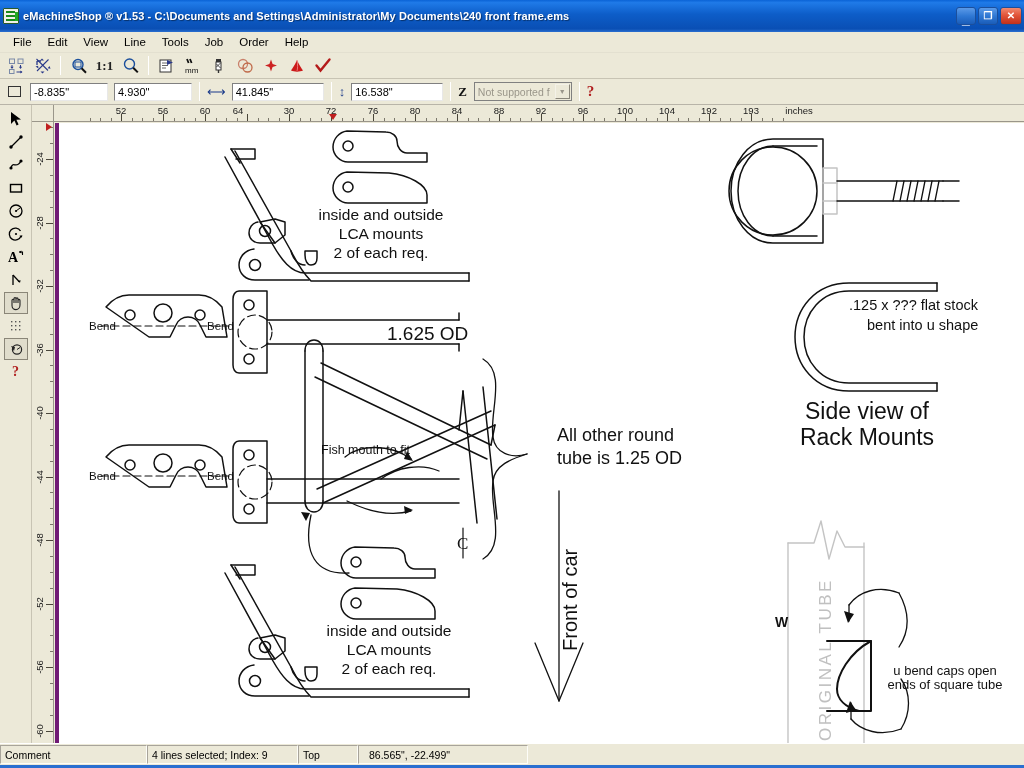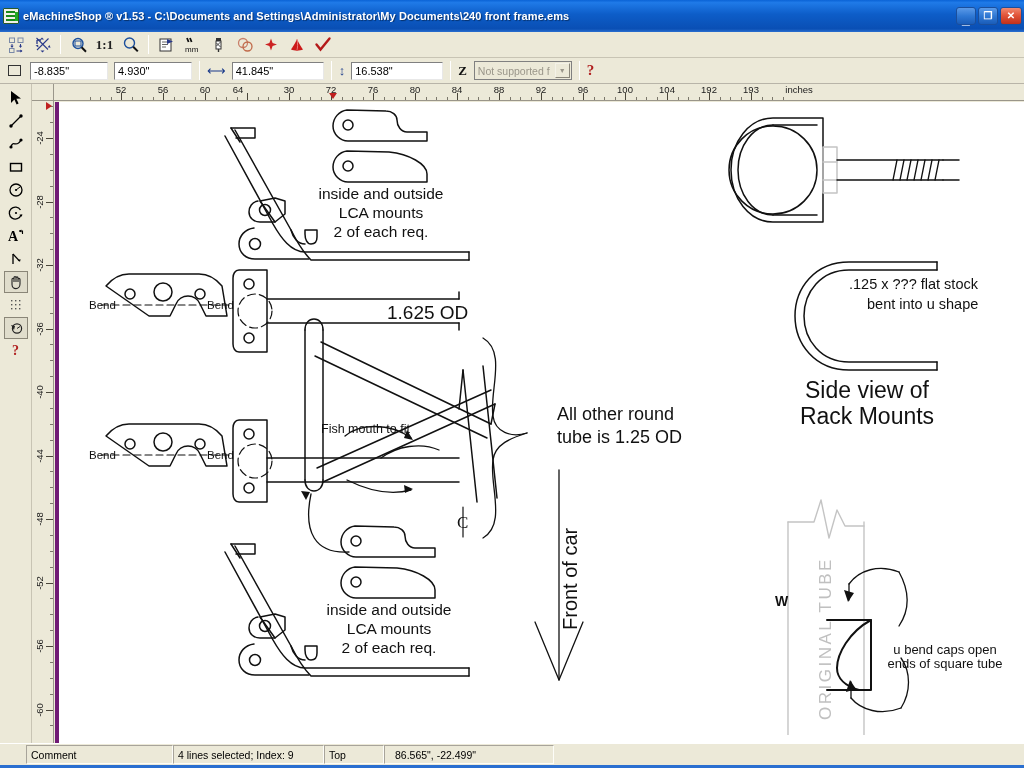--- a/index.html
+++ b/index.html
@@ -219,21 +219,21 @@
     border-left: 4px solid #701a75;
   }
   #sheet svg { display: block; }
 
   
   #statusbar {
     height: 22px; background: #ece9d8;
     display: flex; align-items: stretch;
     flex: none;
     border-top: 1px solid #fff;
-    font-size: 10.5px; color: #000; padding-left: 26px;
+    font-size: 10.5px; color: #000;
   }
   .sbcell {
     display: flex; align-items: center;
     padding: 0 4px;
     border: 1px solid;
     border-color: #a8a49a #fdfdf8 #fdfdf8 #a8a49a;
     margin: 1px 0 1px 0;
     white-space: nowrap; overflow: hidden;
   }
   #sb-comment { width: 147px; }
@@ -257,20 +257,30 @@
         </div>
       <div class="wbtn">
           <span class="glyph">❐</span>
         </div>
       <div class="wbtn close">
           <span class="glyph">✕</span>
         </div>
     </div>
   </div>
 
+  <div id="menubar">
+    <div class="mi">File</div>
+    <div class="mi">Edit</div>
+    <div class="mi">View</div>
+    <div class="mi">Line</div>
+    <div class="mi">Tools</div>
+    <div class="mi">Job</div>
+    <div class="mi">Order</div>
+    <div class="mi">Help</div>
+  </div>
 
   <div id="toolbar">
     <div class="tb-btn">
       <svg width="18" height="18" viewBox="0 0 18 18">
         <rect x="1.5" y="2" width="5" height="4.5" fill="none" stroke="#7a8aa8" stroke-width="1"></rect>
         <rect x="10" y="2" width="5" height="4.5" fill="none" stroke="#7a8aa8" stroke-width="1"></rect>
         <path d="M4 8 v3" stroke="#2a3a8a" stroke-width="1"></path>
           <path d="M4 12 l-1.6-2.2 h3.2 z" fill="#2a3a8a"></path>
         <path d="M12.5 8 v3" stroke="#2a3a8a" stroke-width="1"></path>
           <path d="M12.5 12 l-1.6-2.2 h3.2 z" fill="#2a3a8a"></path>

